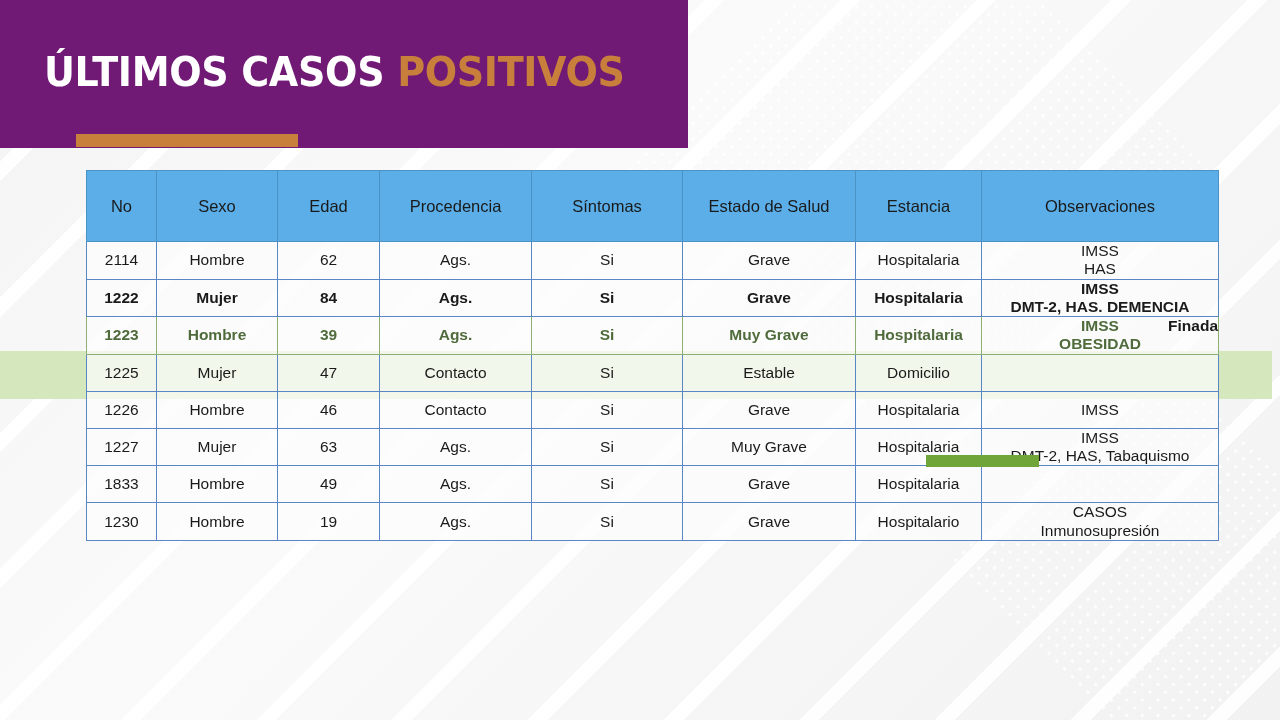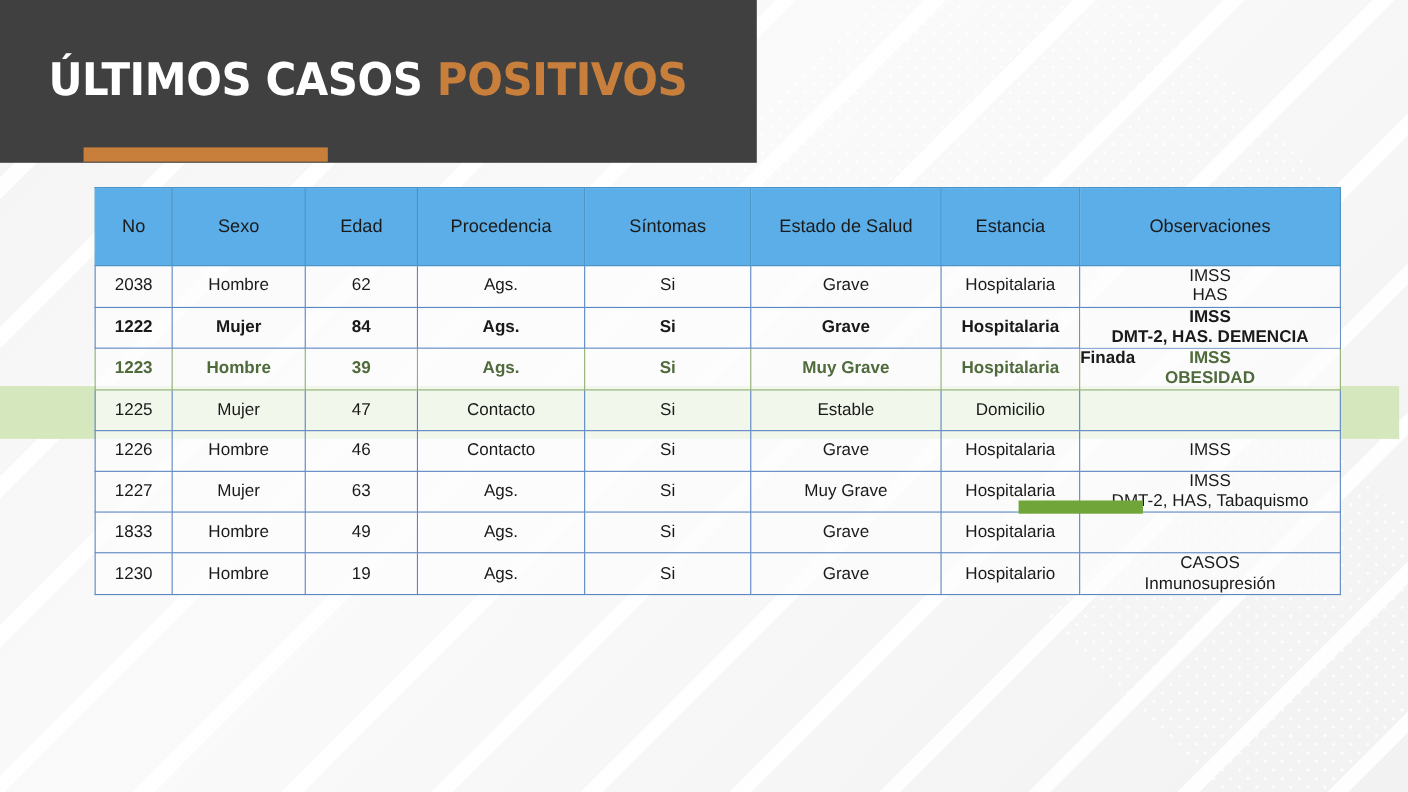--- a/index.html
+++ b/index.html
@@ -62,21 +62,21 @@
     pointer-events: none;
   }
 
   
   .title-banner {
     position: absolute;
     left: 0;
     top: 0;
     width: 688px;
     height: 148px;
-    background: #404040;
+    background: #701a75;
   }
   .title-text {
     position: absolute;
     left: 44px;
     top: 52px;
     font-size: 41px;
     font-weight: bold;
     letter-spacing: -0.4px;
     line-height: 1;
     white-space: nowrap;
@@ -167,21 +167,21 @@
 
   
   .obs-overflow {
     position: relative;
   }
   .obs-overflow .obs-line-3 {
     position: absolute;
     left: 0;
     right: 0;
     bottom: -19px;
-    text-align: left;
+    text-align: right;
     font-weight: bold;
     color: #1a1a1a;
     font-size: 15.5px;
     z-index: 5;
   }
 
   
   .green-marker {
     position: absolute;
     left: 926px;
@@ -233,21 +233,21 @@
           <th>Procedencia</th>
           <th>Síntomas</th>
           <th>Estado de Salud</th>
           <th>Estancia</th>
           <th>Observaciones</th>
         </tr>
       </thead>
       <tbody>
 
         <tr class="row-obs2">
-          <td>2038</td>
+          <td>2114</td>
           <td>Hombre</td>
           <td>62</td>
           <td>Ags.</td>
           <td>Si</td>
           <td>Grave</td>
           <td>Hospitalaria</td>
           <td class="obs-cell">
             <span class="obs-line">IMSS</span>
             <span class="obs-line">HAS</span>
           </td>

